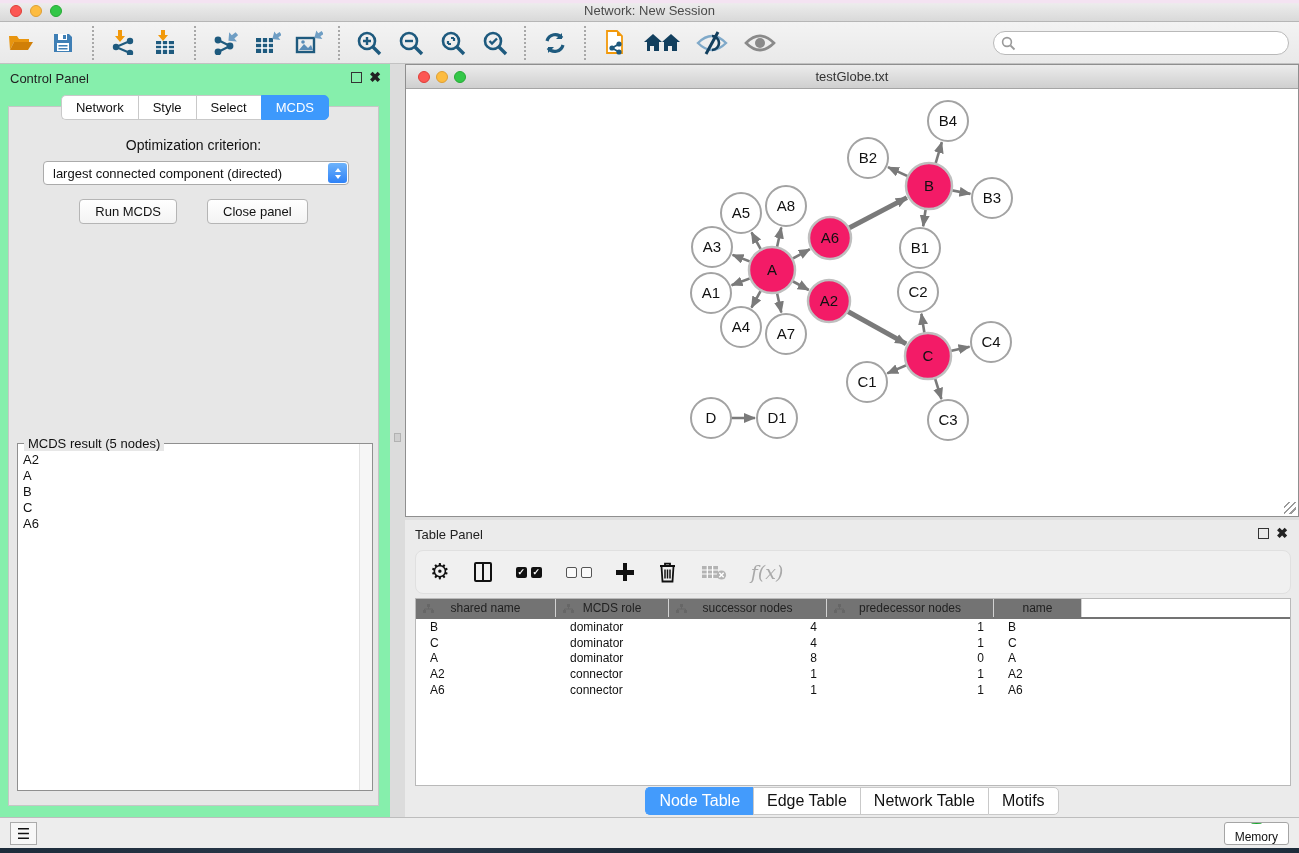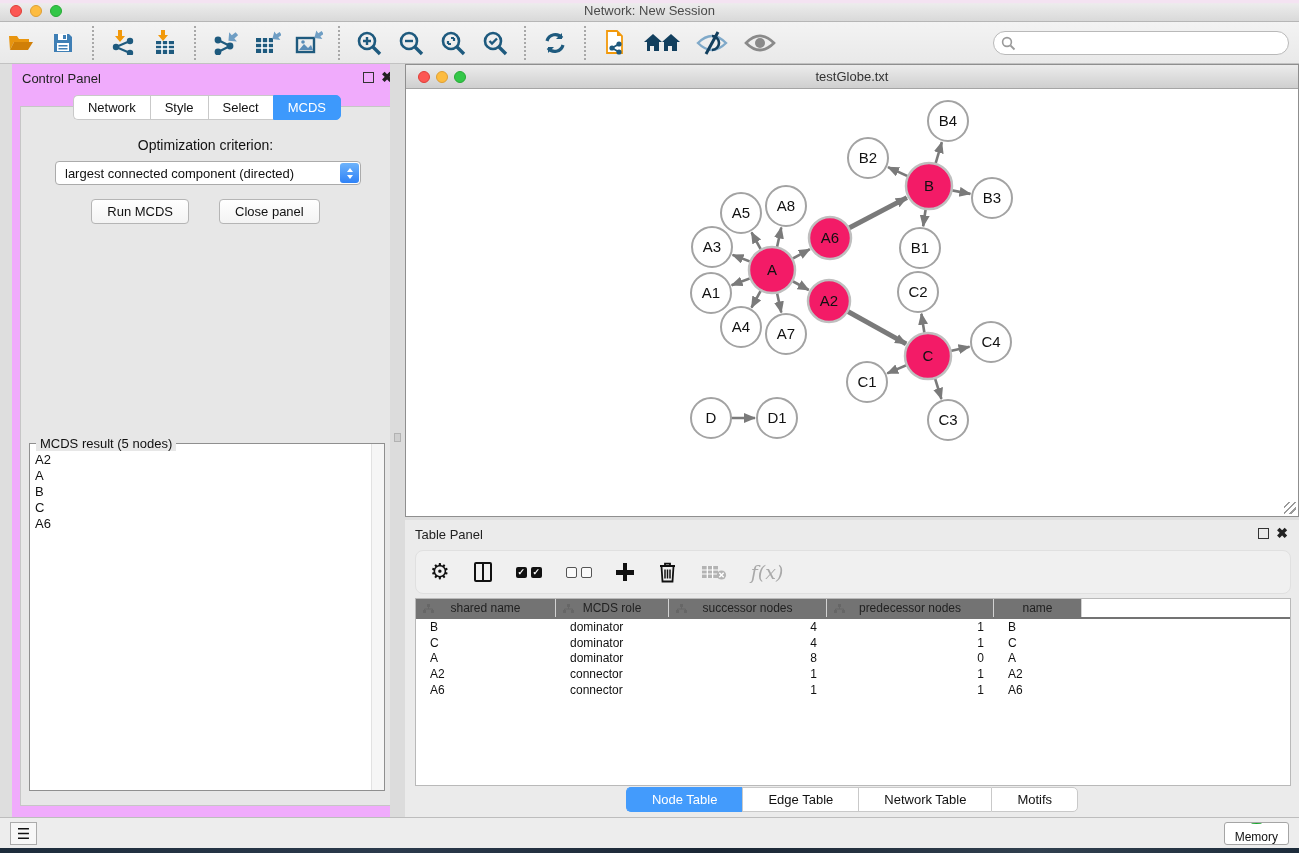--- a/index.html
+++ b/index.html
@@ -26,21 +26,21 @@
   .tb-sep { width:0; height:34px; border-left:2px dotted #a8a8a8; margin:0 8px; }
   .tb-search { position:absolute; right:10px; top:9px; width:296px; height:24px;
     background:#fff; border:1px solid #b9b9b9; border-radius:13px; }
   .tb-search input { position:absolute; left:26px; top:1px; width:260px; height:20px;
     border:none; outline:none; font-size:13px; background:transparent; }
   .tb-search .mag { position:absolute; left:7px; top:4px; }
 
   
   .main { position:absolute; left:0; top:64px; width:1299px; height:753px; background:#dedede; }
 
-  .control-panel { position:absolute; left:12px; top:0; width:390px; height:753px; background:#f0abfc; }
+  .control-panel { position:absolute; left:0; top:0; width:390px; height:753px; background:#86efac; }
   .panel-head { position:absolute; left:0; top:0; width:100%; height:26px; }
   .panel-title { position:absolute; left:10px; top:7px; font-size:13px; color:#222; }
   .ph-float { position:absolute; top:8px; width:11px; height:11px; border:1.6px solid #333; }
   .ph-close { position:absolute; top:5px; font-size:14px; font-weight:bold; color:#222; }
   .cp-float { right:28px; } .cp-close { right:9px; }
 
   .cp-tabs { position:absolute; left:0; top:31px; width:100%; display:flex; justify-content:center; z-index:2;}
   .cp-tab { font-size:13px; padding:4px 14px; background:#fff; border:1px solid #c9c9c9;
     border-right:none; color:#111; }
   .cp-tab:first-child { border-radius:5px 0 0 5px; }
@@ -113,21 +113,21 @@
     background:#fff; border:1px solid #b9b9b9; }
   .dt-header { display:flex; height:20px; background:#737373; border-bottom:2px solid #737373; }
   .dt-hcell { display:flex; align-items:center; justify-content:center; gap:6px;
     font-size:12px; color:#222; border-right:1px solid #d2d2d2; position:relative; }
   .dt-hcell svg { position:absolute; left:7px; top:5px; }
   .dt-row { display:flex; height:15.8px; align-items:center; }
   .dt-cell { font-size:12px; color:#111; overflow:hidden; white-space:nowrap; }
   .al { text-align:left; padding-left:14px; } .ar { text-align:right; padding-right:10px; }
 
   .tp-tabs { position:absolute; left:0; top:267px; width:100%; display:flex; justify-content:center; }
-  .tp-tab { font-size:13px; padding:4px 25px; background:#fff; border:1px solid #c9c9c9;
+  .tp-tab { font-size:16px; padding:4px 13px; background:#fff; border:1px solid #c9c9c9;
     border-right:none; color:#111; }
   .tp-tab:first-child { border-radius:5px 0 0 5px; }
   .tp-tab:last-child { border-radius:0 5px 5px 0; border-right:1px solid #c9c9c9; }
   .tp-tab.active { background:#439bfc; border-color:#439bfc; color:#fff; }
 
   
   .statusbar { position:absolute; left:0; top:817px; width:1299px; height:31px;
     background:#ededed; border-top:1px solid #bdbdbd; }
   .list-btn { position:absolute; left:10px; top:4px; width:27px; height:23px; background:#f7f7f7;
     border:1px solid #ababab; display:flex; align-items:center; justify-content:center;

